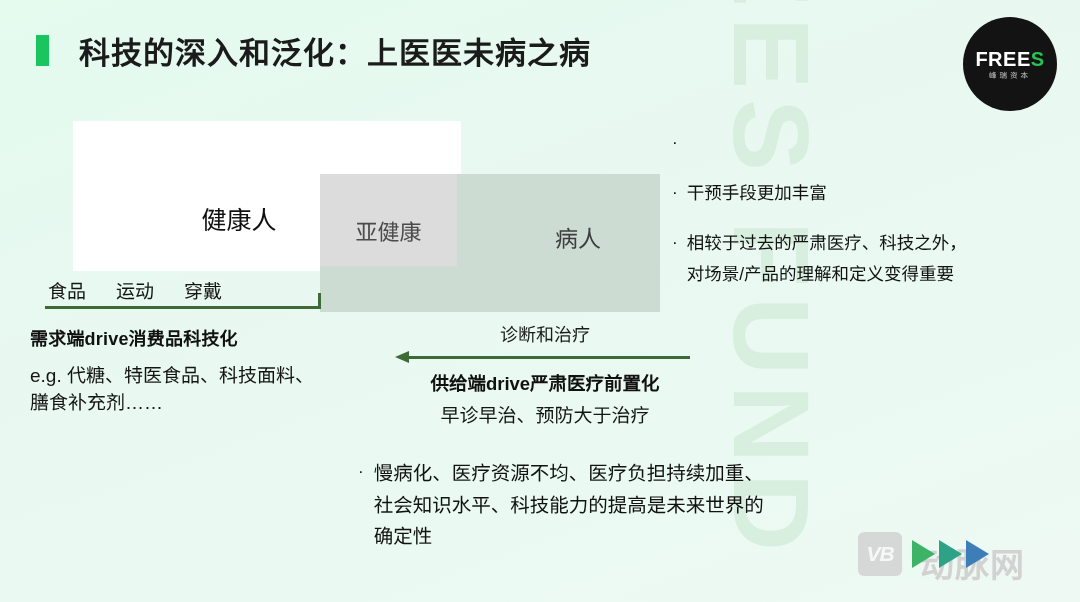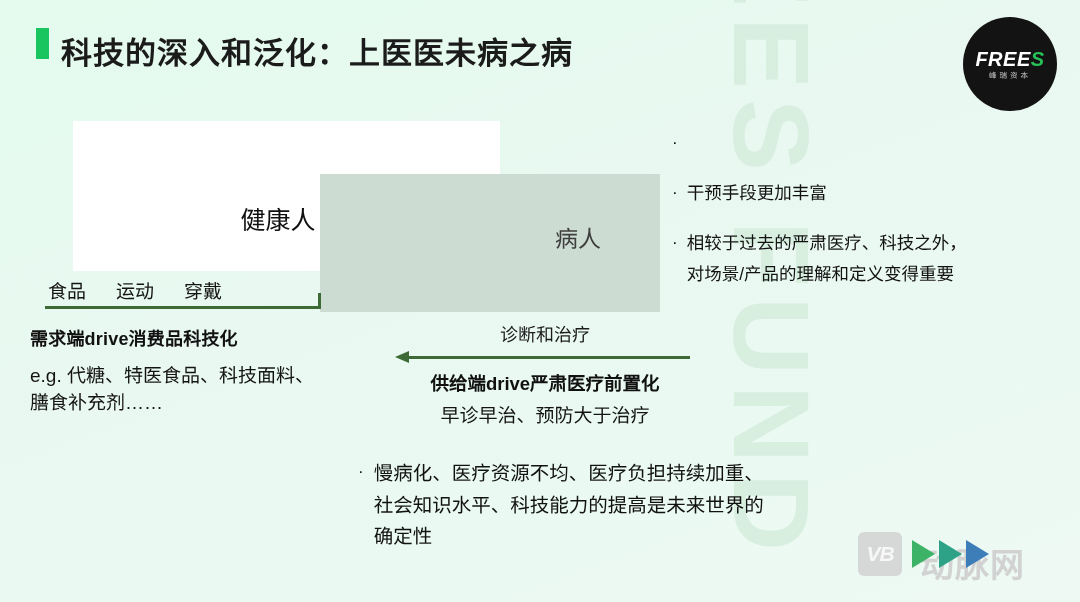--- a/index.html
+++ b/index.html
@@ -39,22 +39,22 @@
     user-select: none;
     pointer-events: none;
   }
 
   
   #header {
     position: absolute;
     left: 36px;
     top: 28px;
     display: flex;
-    align-items: flex-start;
-    gap: 12px;
+    align-items: center;
+    gap: 30px;
   }
   #title-accent {
     width: 13px;
     height: 31px;
     background: #18c55f;
     flex: 0 0 auto;
   }
   #title-text {
     font-size: 31px;
     font-weight: 700;
@@ -74,21 +74,20 @@
     background: #131313;
     display: flex;
     flex-direction: column;
     align-items: center;
     justify-content: center;
     gap: 3px;
   }
   #logo-word {
     font-size: 20px;
     font-weight: 700;
-    font-style: italic;
     letter-spacing: 0.5px;
     color: #ffffff;
     line-height: 1;
   }
   #logo-word .s { color: #27c257; }
   #logo-sub {
     font-size: 7.5px;
     color: #c9c9c9;
     letter-spacing: 3px;
     line-height: 1;
@@ -99,21 +98,20 @@
     position: absolute;
     display: flex;
     align-items: center;
     justify-content: center;
   }
   #band-healthy {
     left: 73px;  top: 121px;
     width: 388px; height: 150px;
     background: #ffffff;
     z-index: 1;
-    padding-left: 39px;
   }
   #band-healthy .band-label {
     font-size: 25px;
     font-weight: 500;
     color: #101010;
     position: relative;
     top: 22px;
     left: -28px;
   }
   #band-sub {
@@ -360,20 +358,23 @@
   </div>
 
   <div class="band" id="band-healthy">
     <span class="band-label">健康人</span>
   </div>
 
   <div class="band" id="band-sick">
     <span class="band-label">病人</span>
   </div>
 
+  <div class="band" id="band-sub">
+    <span class="band-label">亚健康</span>
+  </div>
 
   <div id="supply-block">
     <div id="supply-caption">诊断和治疗</div>
     <div id="supply-arrow">
       <div class="arrow-head"></div>
       <div class="arrow-line"></div>
     </div>
     <div id="supply-heading">供给端drive严肃医疗前置化</div>
     <div id="supply-sub">早诊早治、预防大于治疗</div>
   </div>

